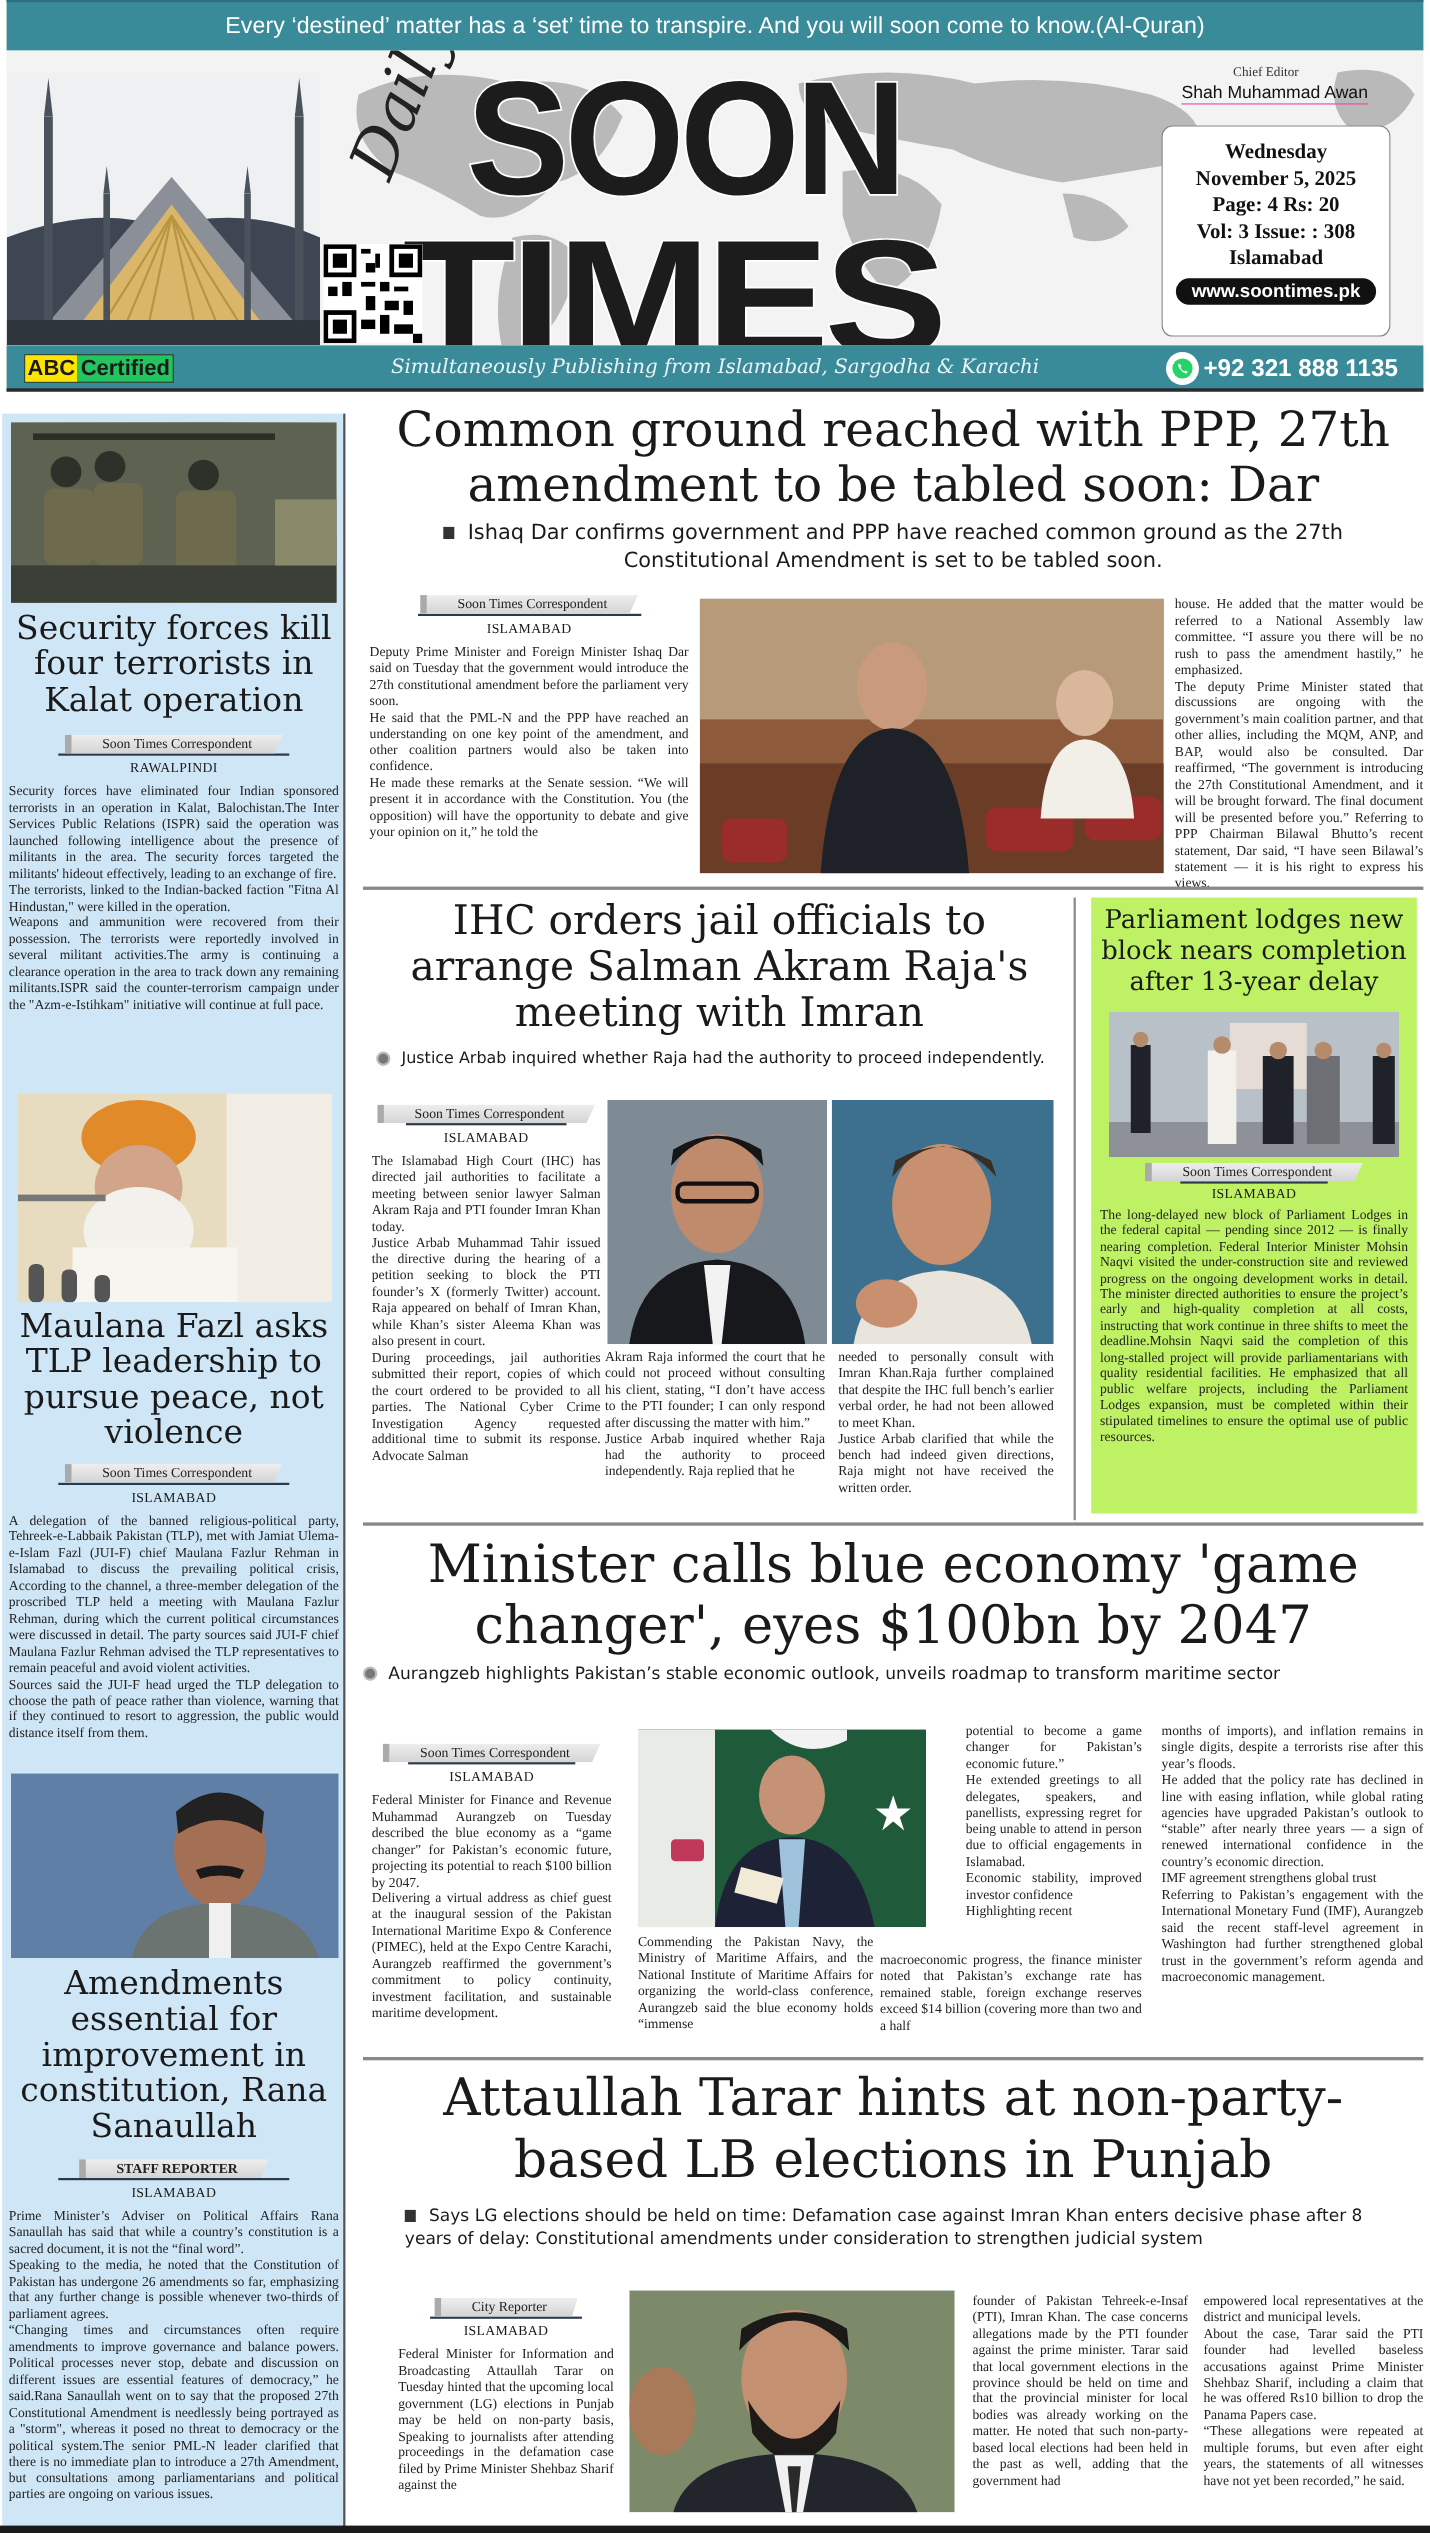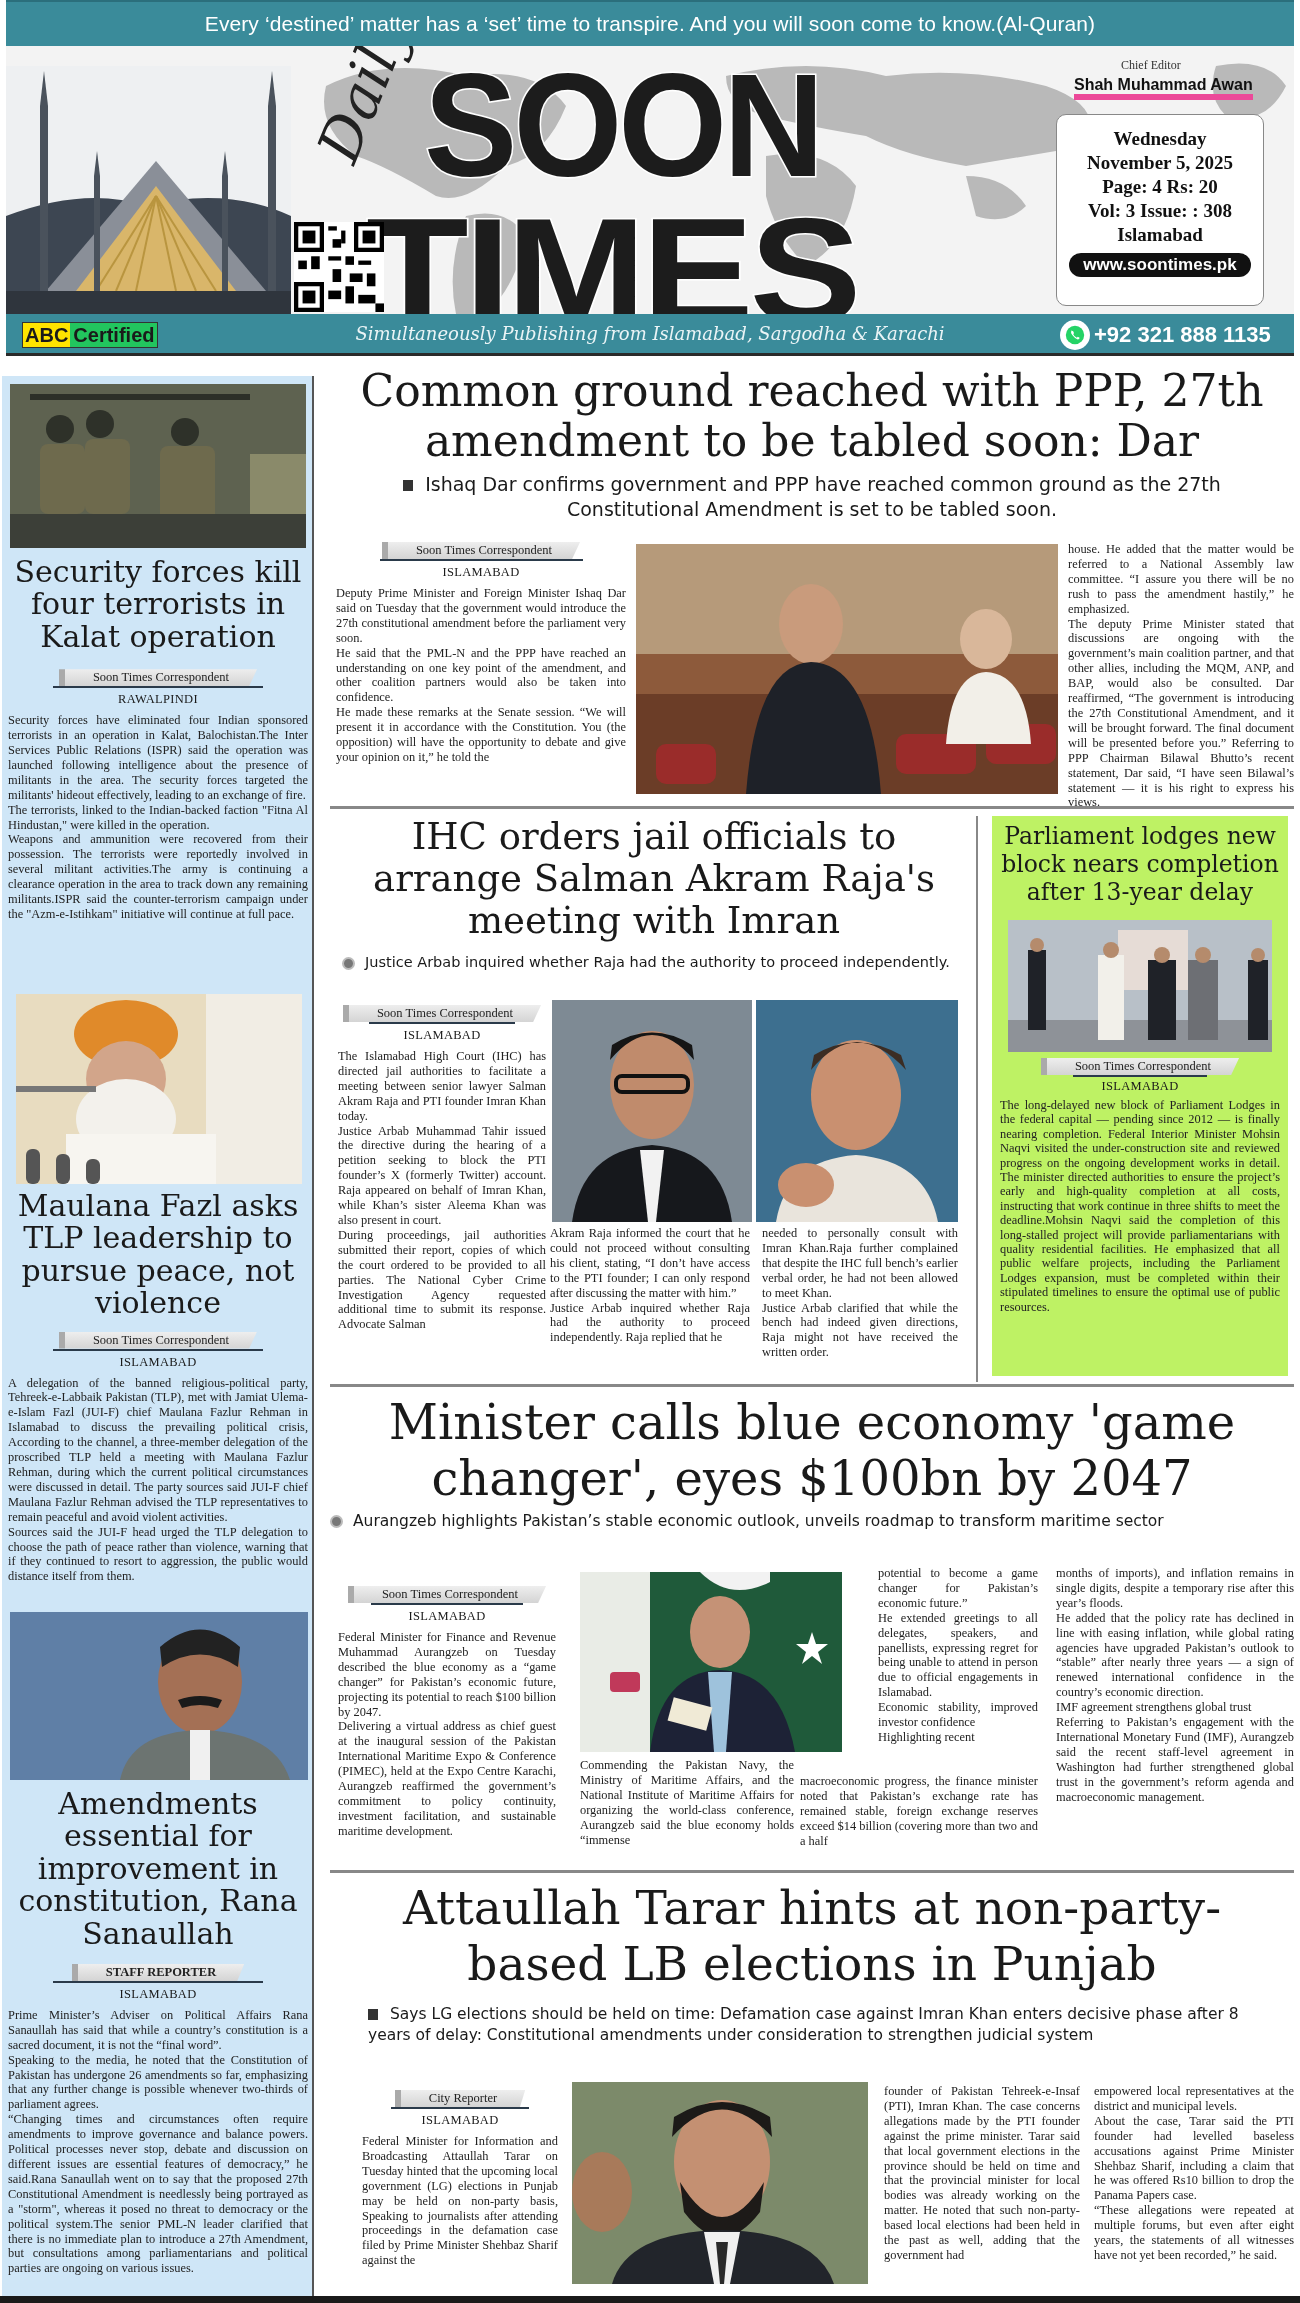--- a/index.html
+++ b/index.html
@@ -15,21 +15,21 @@
   .worldmap { position: absolute; left: 200px; top: 0; width: 1088px; height: 268px; }
   .mosque { position: absolute; left: 0; top: 20px; width: 285px; height: 248px; }
   .daily { position: absolute; left: 298px; top: 100px; font-family: "DejaVu Serif", serif; font-style: italic;
     font-size: 58px; color: #222; transform: rotate(-68deg); transform-origin: left top; }
   .soon { position: absolute; left: 418px; top: 10px; font-family: "Liberation Sans", sans-serif; font-weight: bold;
     font-size: 140px; letter-spacing: -4px; color: #1c1c1c; line-height: 140px; transform: scaleY(1.05); -webkit-text-stroke: 3px #fff; paint-order: stroke fill; }
   .times { position: absolute; left: 360px; top: 150px; font-family: "Liberation Sans", sans-serif; font-weight: bold;
     font-size: 150px; letter-spacing: -4px; color: #1c1c1c; line-height: 150px; transform: scaleX(1.12); transform-origin: left; -webkit-text-stroke: 3px #fff; paint-order: stroke fill; }
   .qr { position: absolute; left: 288px; top: 176px; width: 90px; height: 90px; background: #fff; }
   .editor-label { position: absolute; left: 1115px; top: 12px; font-size: 12px; color: #333; }
-  .editor-name { position: absolute; left: 1068px; top: 30px; font-family: "Liberation Sans", sans-serif; font-size: 16px; color: #111; border-bottom: 6px solid #ec4899; font-weight: bold; }
+  .editor-name { position: absolute; left: 1068px; top: 30px; font-family: "Liberation Sans", sans-serif; font-size: 16px; color: #111; border-bottom: 1px solid #ec4899; }
   .datebox { position: absolute; left: 1050px; top: 68px; width: 208px; height: 192px; background: #fff; border: 1px solid #888; border-radius: 10px;
     text-align: center; font-family: "Liberation Serif", serif; font-weight: bold; color: #111; }
   .datebox .ln { font-size: 19px; line-height: 24px; }
   .datebox .web { display: inline-block; margin-top: 6px; background: #111; color: #fff; border-radius: 14px; padding: 2px 14px;
     font-family: "Liberation Sans", sans-serif; font-size: 17px; font-weight: bold; }
   .subbar { left: 6px; top: 314px; width: 1288px; height: 42px; background: #3a8b9a; border-bottom: 3px solid #2a2a2a; }
   .abc { position: absolute; left: 16px; top: 8px; height: 26px; background: #22c55e; border: 1px solid #333; display: flex; font-family: "Liberation Sans", sans-serif; font-size: 20px; font-weight: bold; line-height: 24px; }
   .abc .y { background: #ffe400; padding: 0 2px; }
   .abc .c { padding: 0 3px; }
   .subline { position: absolute; left: 0; width: 1288px; top: 0; text-align: center; color: #eaf4f6; font-family: "DejaVu Serif", serif; font-style: italic; font-size: 18px; line-height: 40px; }
@@ -413,21 +413,21 @@
     <p>Highlighting recent</p>
   </div>
 </div>
 <div class="abs" style="left:800px;top:1774px;width:238px;">
   <div class="body">
     <p>macroeconomic progress, the finance minister noted that Pakistan’s exchange rate has remained stable, foreign exchange reserves exceed $14 billion (covering more than two and a half</p>
   </div>
 </div>
 <div class="abs" style="left:1056px;top:1566px;width:238px;">
   <div class="body">
-    <p>months of imports), and inflation remains in single digits, despite a temporary rise after this year’s floods.</p>
+    <p>months of imports), and inflation remains in single digits, despite a terrorists rise after this year’s floods.</p>
     <p>He added that the policy rate has declined in line with easing inflation, while global rating agencies have upgraded Pakistan’s outlook to “stable” after nearly three years — a sign of renewed international confidence in the country’s economic direction.</p>
     <p>IMF agreement strengthens global trust</p>
     <p>Referring to Pakistan’s engagement with the International Monetary Fund (IMF), Aurangzeb said the recent staff-level agreement in Washington had further strengthened global trust in the government’s reform agenda and macroeconomic management.</p>
   </div>
 </div>
 
 <div class="abs hrule" style="left:330px;top:1870px;width:964px;"></div>
 
 <div class="abs" style="left:330px;top:1880px;width:964px;">
   <div class="headline" style="font-size:47px;line-height:56px;padding:0 20px;">Attaullah Tarar hints at non-party-based LB elections in Punjab</div>

